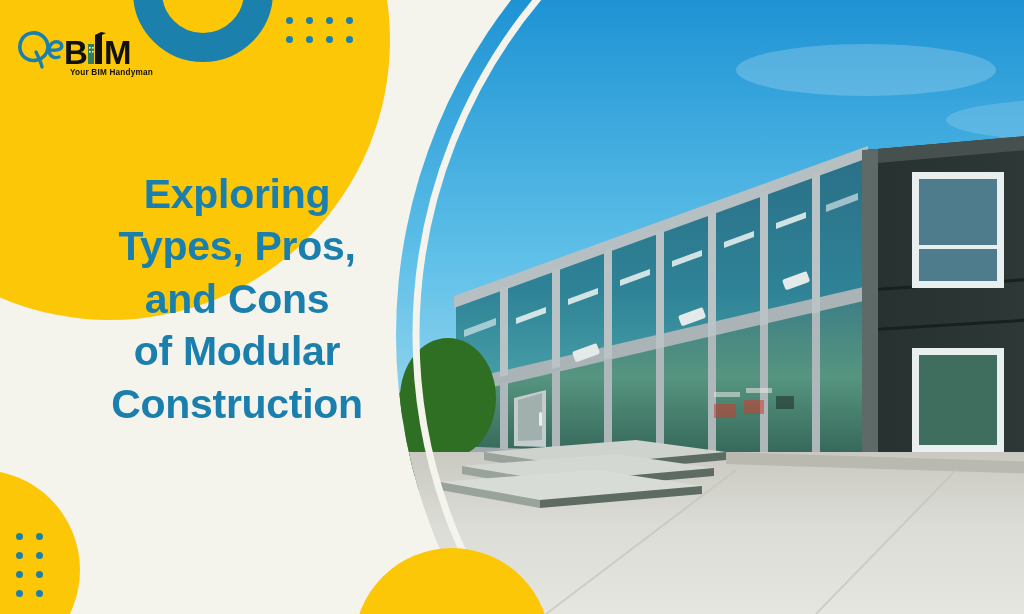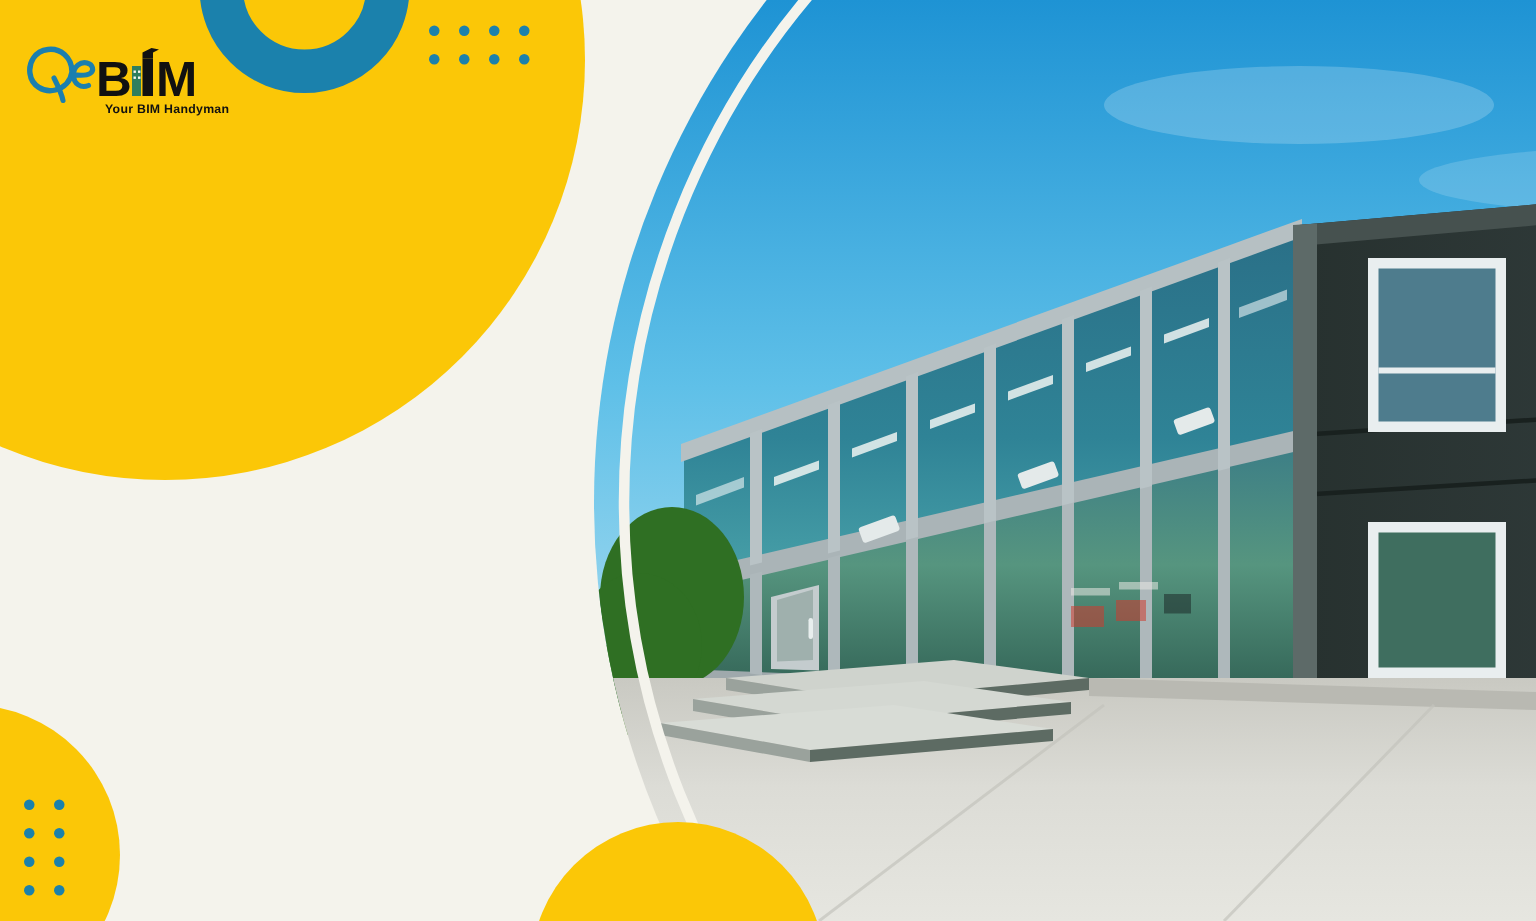--- a/index.html
+++ b/index.html
@@ -204,20 +204,27 @@
         <rect x="74" y="21" width="1.6" height="1.6" fill="#f7f7f2"></rect>
         <rect x="71" y="25" width="1.6" height="1.6" fill="#f7f7f2"></rect>
         <rect x="74" y="25" width="1.6" height="1.6" fill="#f7f7f2"></rect>
         <path d="M77 13 L84 13 L84 9 L88 7 L83 6 L77 9 Z" fill="#111111"></path>
       </g>
 
       <text x="52" y="49" font-family="Liberation Sans, sans-serif" font-size="8.2" font-weight="bold" fill="#111111" letter-spacing="0.2">Your BIM Handyman</text>
     </svg>
   </div>
 
+  <h1 class="headline">
+    <span class="ln">Exploring</span>
+    <span class="ln">Types, Pros,</span>
+    <span class="ln">and Cons</span>
+    <span class="ln">of Modular</span>
+    <span class="ln">Construction</span>
+  </h1>
 
   <div class="photo-wrap">
     <div class="photo-inner">
       <svg class="photo-svg" viewBox="0 0 1090 614" xmlns="http://www.w3.org/2000/svg" preserveAspectRatio="xMidYMid slice">
         <defs>
           <linearGradient id="sky" x1="0" y1="0" x2="0" y2="1">
             <stop offset="0%" stop-color="#1e93d4"></stop>
             <stop offset="55%" stop-color="#5fc0e8"></stop>
             <stop offset="100%" stop-color="#a9dcf0"></stop>
           </linearGradient>

